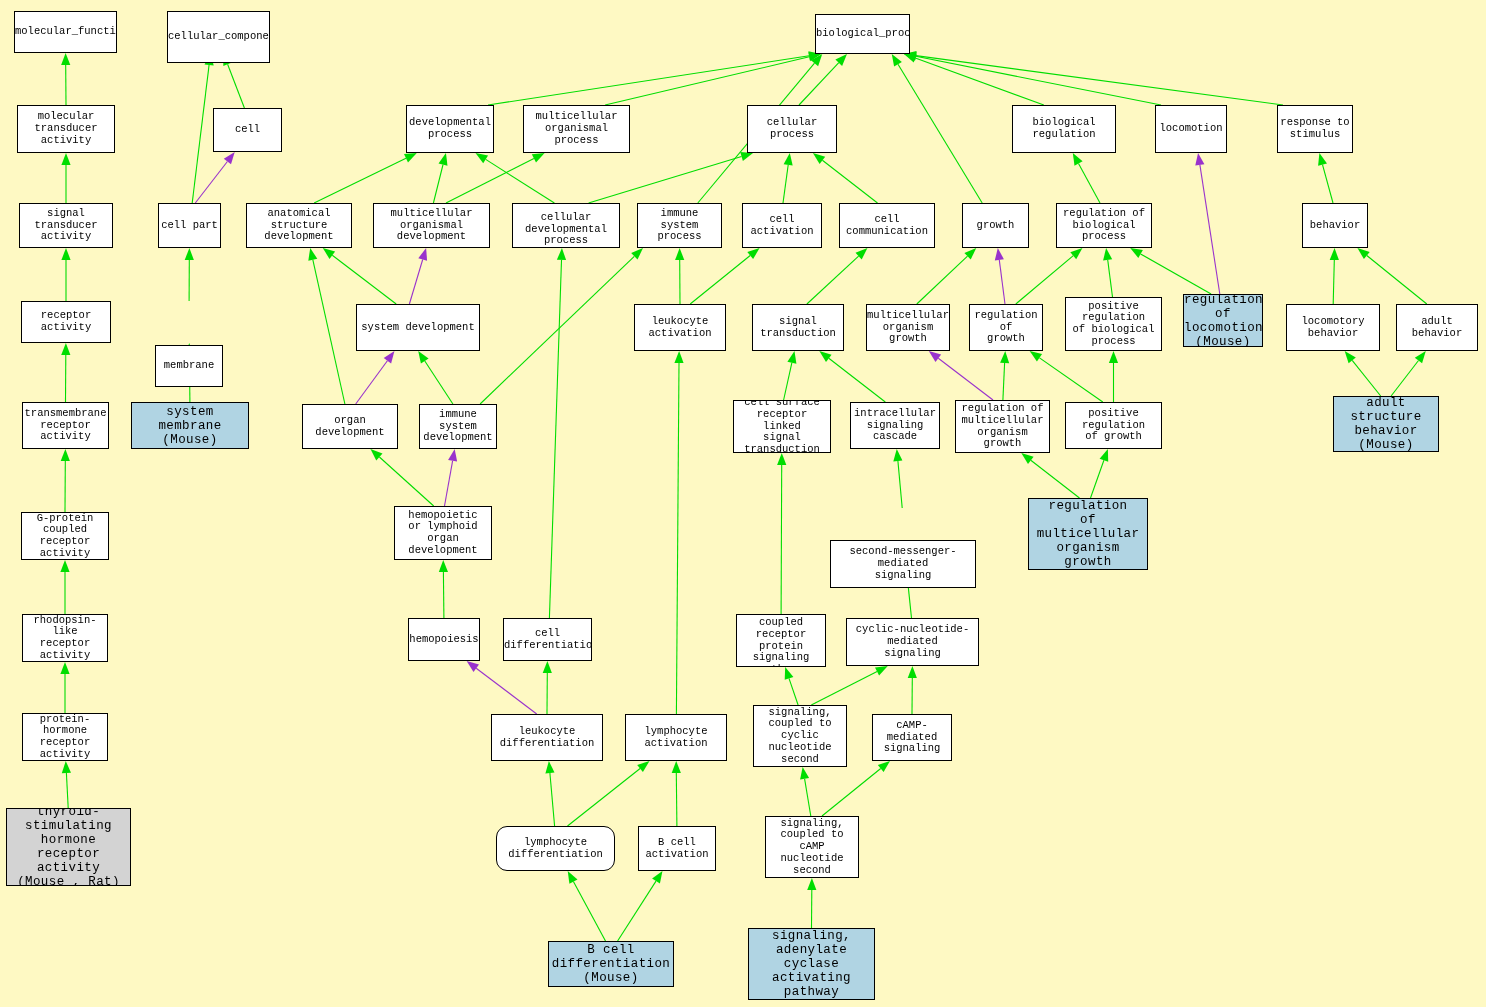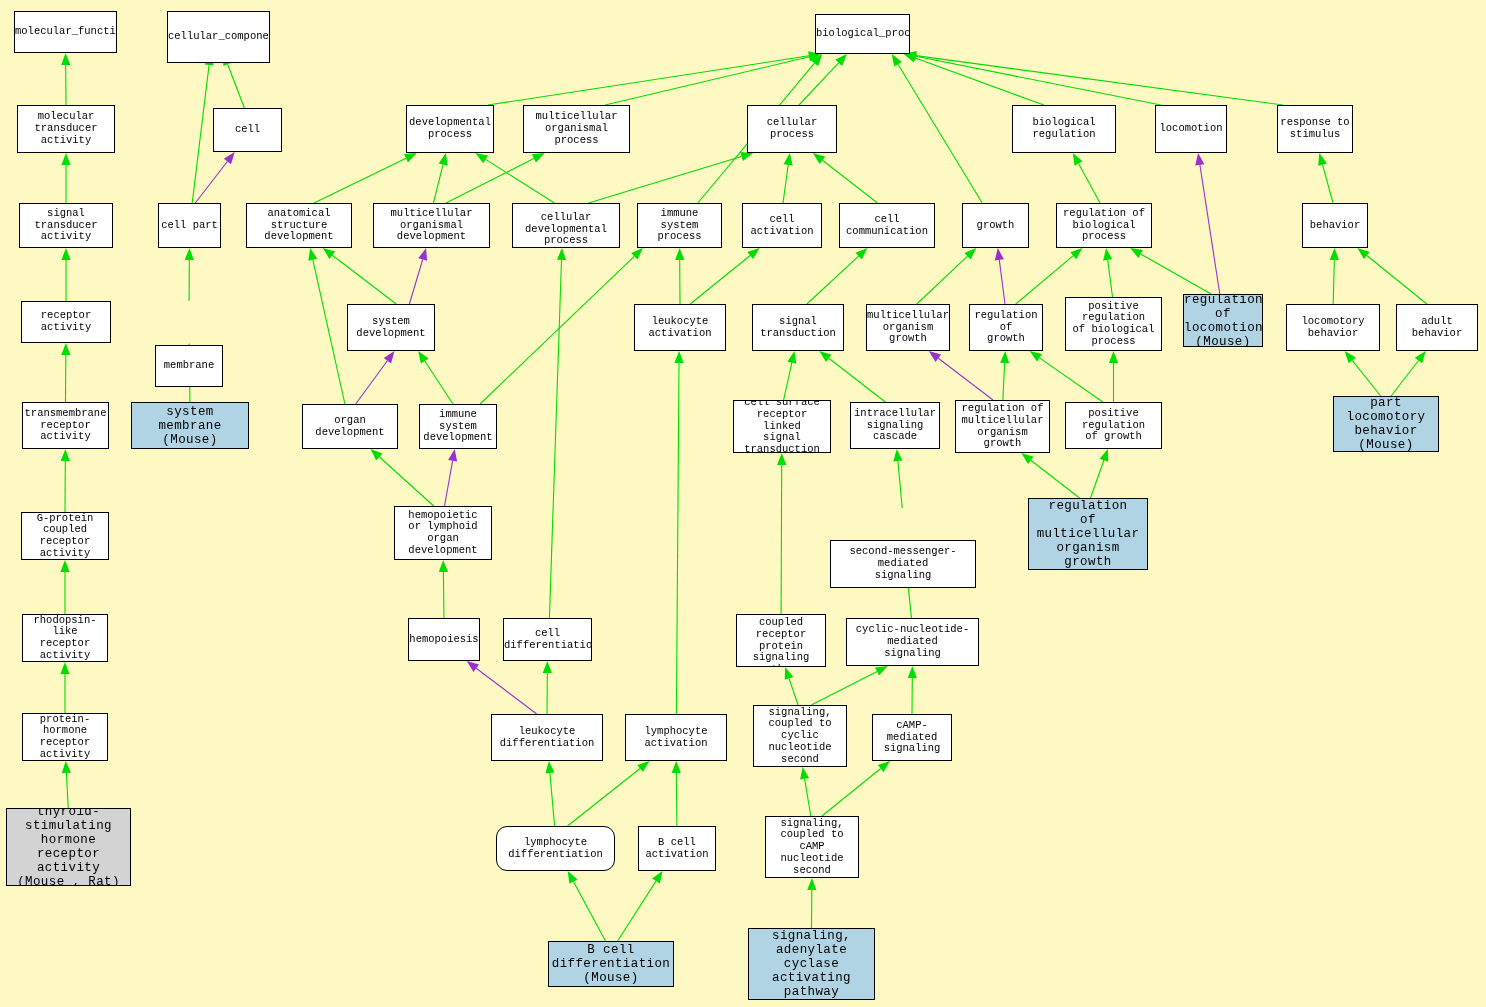--- a/index.html
+++ b/index.html
@@ -292,21 +292,21 @@
       </div>
       <div class="node plain" style="left: 1302px; top: 203px; width: 66px; height: 45px;">
         <span class="lbl">behavior</span>
       </div>
       <div class="node plain" style="left: 21px; top: 301px; width: 90px; height: 42px;">
         <span class="lbl">receptor activity</span>
       </div>
       <div class="node plain" style="left: 155px; top: 301px; width: 68px; height: 42px; margin-top: 44px;">
         <span class="lbl">membrane</span>
       </div>
-      <div class="node plain" style="left: 347px; top: 304px; width: 88px; height: 47px;">
+      <div class="node plain" style="left: 356px; top: 304px; width: 124px; height: 47px;">
         <span class="lbl">system development</span>
       </div>
       <div class="node plain" style="left: 634px; top: 304px; width: 92px; height: 47px;">
         <span class="lbl">leukocyte activation</span>
       </div>
       <div class="node plain" style="left: 752px; top: 304px; width: 92px; height: 47px;">
         <span class="lbl">signal transduction</span>
       </div>
       <div class="node plain" style="left: 866px; top: 304px; width: 84px; height: 47px;">
         <span class="lbl">multicellular
@@ -359,21 +359,21 @@
       <div class="node plain" style="left: 955px; top: 400px; width: 95px; height: 53px;">
         <span class="lbl">regulation of
 multicellular
 organism growth</span>
       </div>
       <div class="node plain" style="left: 1065px; top: 402px; width: 97px; height: 47px;">
         <span class="lbl">positive regulation
 of growth</span>
       </div>
       <div class="node hl" style="left: 1333px; top: 396px; width: 106px; height: 56px;">
-        <span class="lbl">part locomotory
+        <span class="lbl">adult structure
 behavior
 (Mouse)</span>
       </div>
       <div class="node hl" style="left: 1028px; top: 498px; width: 120px; height: 72px;">
         <span class="lbl">positive regulation
 of multicellular
 organism growth
 (Mouse)</span>
       </div>
       <div class="node plain" style="left: 21px; top: 512px; width: 88px; height: 48px;">

